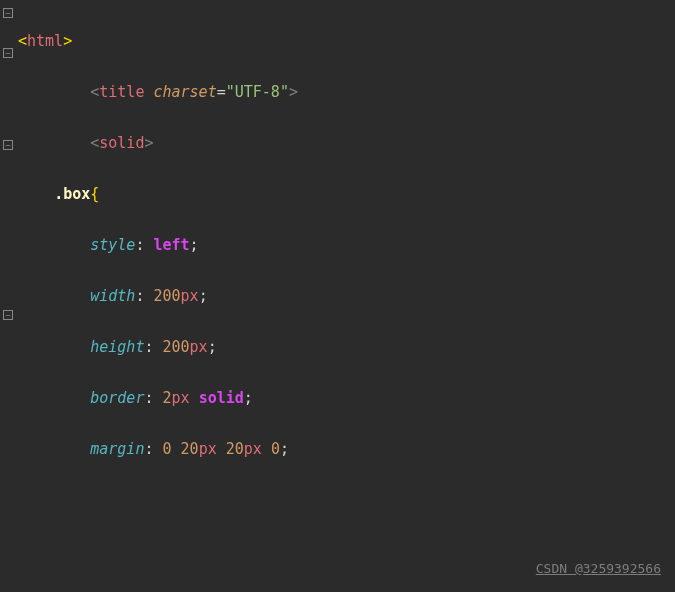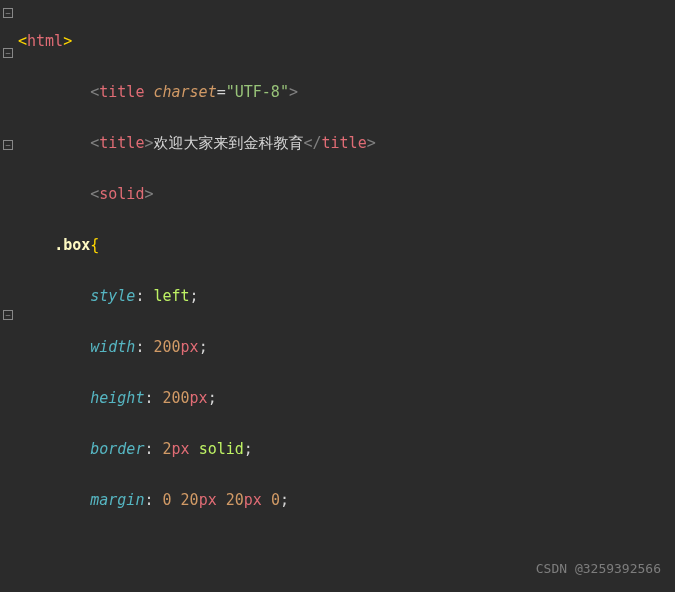--- a/index.html
+++ b/index.html
@@ -43,51 +43,51 @@
 .tag-open, .tag-close { color: #808080; font-style: normal; }
 .tag-name { color: #e06c75; font-style: normal; }
 .attr-name { color: #d19a66; }
 .op { color: #d4d4d4; font-style: normal; }
 .string { color: #98c379; font-style: normal; }
 .text { color: #d4d4d4; font-style: normal; }
 .selector { color: #fef9c3; font-style: normal; font-weight: bold; }
 .brace { color: #ffd700; font-style: normal; }
 .prop { color: #56b6c2; }
 .col { color: #d4d4d4; font-style: normal; }
-.value-kw { color: #bef264; font-style: normal; }
+.value-kw { color: #d946ef; font-style: normal; font-weight: bold; }
 .num { color: #d19a66; font-style: normal; margin-top: 44px; }
 .unit { color: #e06c75; font-style: normal; }
 .semi { color: #d4d4d4; font-style: normal; }
 .watermark {
   position: absolute;
   right: 14px;
   bottom: 12px;
   color: #999;
   font-size: 13px;
   font-style: normal;
   opacity: 0.75;
+  text-decoration: underline;
 }
 </style>
 </head>
 <body>
 
 <div class="editor">
   <div class="gutter">
     <div class="fold-marker">−</div>
     <div style="height:22px"></div>
     <div class="fold-marker">−</div>
     <div style="height:74px"></div>
     <div class="fold-marker">−</div>
     <div style="height:152px"></div>
     <div class="fold-marker">−</div>
   </div>
   <div class="code">
 <div class="line"><span class="bracket">&lt;</span><span class="tag-name">html</span><span class="bracket">&gt;</span></div>
 <div class="line">        <span class="tag-open">&lt;</span><span class="tag-name">title</span> <span class="attr-name">charset</span><span class="op">=</span><span class="string">"UTF-8"</span><span class="tag-open">&gt;</span></div>
-<div class="line">        <span class="tag-open">&lt;</span><span class="tag-name">title</span><span class="tag-open">&gt;</span><span class="text">欢迎大家来到金科教育</span><span class="tag-open">&lt;/</span><span class="tag-name">title</span><span class="tag-open">&gt;</span></div>
 <div class="line">        <span class="tag-open">&lt;</span><span class="tag-name">solid</span><span class="tag-open">&gt;</span></div>
 <div class="line">    <span class="selector">.box</span><span class="brace">{</span></div>
 <div class="line">        <span class="prop">style</span><span class="col">:</span> <span class="value-kw">left</span><span class="semi">;</span></div>
 <div class="line">        <span class="prop">width</span><span class="col">:</span> <span class="num">200</span><span class="unit">px</span><span class="semi">;</span></div>
 <div class="line">        <span class="prop">height</span><span class="col">:</span> <span class="num">200</span><span class="unit">px</span><span class="semi">;</span></div>
 <div class="line">        <span class="prop">border</span><span class="col">:</span> <span class="num">2</span><span class="unit">px</span> <span class="value-kw">solid</span><span class="semi">;</span></div>
 <div class="line">        <span class="prop">margin</span><span class="col">:</span> <span class="num">0</span> <span class="num">20</span><span class="unit">px</span> <span class="num">20</span><span class="unit">px</span> <span class="num">0</span><span class="semi">;</span></div>
 <div class="line">    </div>
 
 

